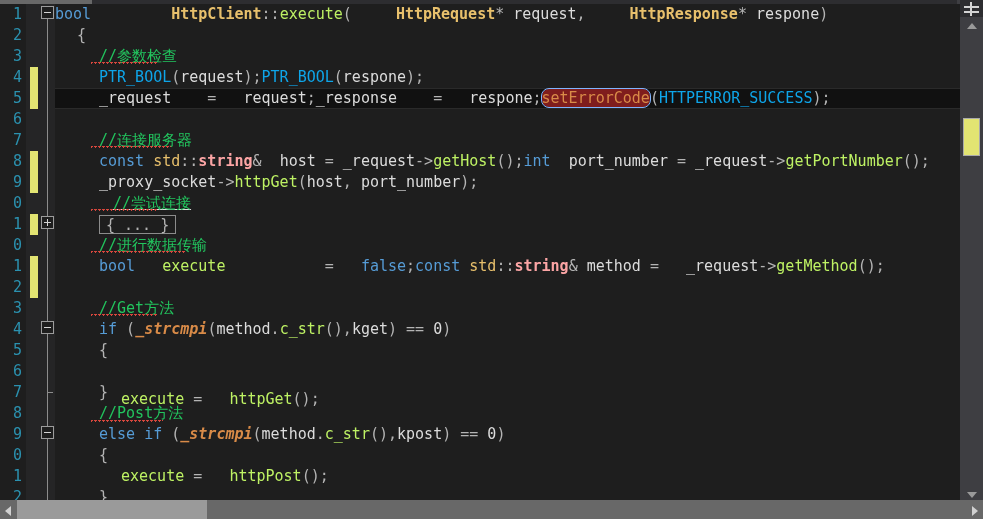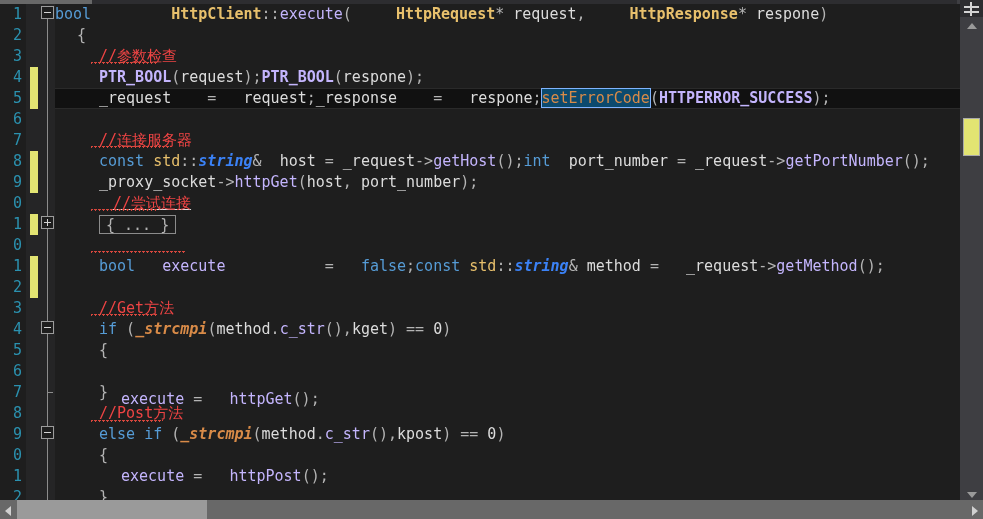--- a/index.html
+++ b/index.html
@@ -136,29 +136,29 @@
     background: #111111;
     border-top: 1px solid #2a2a2a;
     border-bottom: 1px solid #2a2a2a;
     box-sizing: border-box;
   }
 
   
   .kw      { color: #569cd6; }
   .type    { color: #e8c06c; margin-top: 8px; }
   .typeb   { color: #e8c06c; font-weight: bold; margin-left: 44px; }
-  .fn      { color: #c4b5fd; }
-  .macro   { color: #c4b5fd; font-weight: bold; }
-  .cmt     { color: #ef4444; margin-top: 28px; }
+  .fn      { color: #bef264; }
+  .macro   { color: #0ea5e9; }
+  .cmt     { color: #22c55e; margin-top: 28px; }
   .plain   { color: #dcdcdc; }
   .punct   { color: #b4b4b4; }
-  .ital    { color: #3b82f6; font-style: italic; font-weight: bold; }
+  .ital    { color: #fca5a5; font-weight: bold; }
   .fnital  { color: #d98b48; font-style: italic; font-weight: bold; }
   .op      { color: #b4b4b4; }
-  .sel     { background: #0c4a6e; color: #d98b48; outline: 1px solid #80b4ff; }
+  .sel     { background: #7f1d1d; color: #d98b48; outline: 1px solid #80b4ff; border-radius: 7px; }
 
   
   .squig {
     position: absolute;
     height: 4px;
     background-image:
       linear-gradient(135deg, #e04a3f 25%, transparent 25%),
       linear-gradient(225deg, #e04a3f 25%, transparent 25%);
     background-size: 4px 4px;
     background-repeat: repeat-x;
@@ -361,20 +361,21 @@
       <div class="line" style="top: 42px; left: 44px;"><span class="cmt">//参数检查</span></div>
       <div class="line" style="top: 63px; left: 44px;"><span class="macro">PTR_BOOL</span><span class="punct">(</span><span class="plain">request</span><span class="punct">);</span><span class="macro">PTR_BOOL</span><span class="punct">(</span><span class="plain">respone</span><span class="punct">);</span></div>
       <div class="curline-bg" style="top: 84px;"></div>
       <div class="line" style="top: 84px; left: 44px;"><span class="plain">_request</span><span class="op">    =   </span><span class="plain">request</span><span class="punct">;</span><span class="plain">_response</span><span class="op">    =   </span><span class="plain">respone</span><span class="punct">;</span><span class="sel">setErrorCode</span><span class="punct">(</span><span class="macro">HTTPERROR_SUCCESS</span><span class="punct">);</span></div>
       <div class="line" style="top: 105px; left: 44px;"></div>
       <div class="line" style="top: 126px; left: 44px; text-align: right;"><span class="cmt">//连接服务器</span></div>
       <div class="line" style="top: 147px; left: 44px;"><span class="kw">const</span><span class="plain"> </span><span class="type">std</span><span class="punct">::</span><span class="ital">string</span><span class="punct">&amp;</span><span class="plain">  </span><span class="plain">host</span><span class="op"> = </span><span class="plain">_request</span><span class="punct">-&gt;</span><span class="fn">getHost</span><span class="punct">();</span><span class="kw">int</span><span class="plain">  </span><span class="plain">port_number</span><span class="op"> = </span><span class="plain">_request</span><span class="punct">-&gt;</span><span class="fn">getPortNumber</span><span class="punct">();</span></div>
       <div class="line" style="top: 168px; left: 44px;"><span class="plain">_proxy_socket</span><span class="punct">-&gt;</span><span class="fn">httpGet</span><span class="punct">(</span><span class="plain">host</span><span class="punct">, </span><span class="plain">port_number</span><span class="punct">);</span></div>
       <div class="line" style="top: 189px; left: 58px; text-decoration: underline;"><span class="cmt">//尝试连接</span></div>
       <div class="collapsed" style="top: 211px; left: 44px;">{ ... }</div>
+      <div class="line" style="top: 231px; left: 44px;"><span class="cmt">//进行数据传输</span></div>
       <div class="line" style="top: 252px; left: 44px;"><span class="kw">bool</span><span class="plain">   </span><span class="fn">execute</span><span class="op">           =   </span><span class="kw">false</span><span class="punct">;</span><span class="kw">const</span><span class="plain"> </span><span class="type">std</span><span class="punct">::</span><span class="ital">string</span><span class="punct">&amp;</span><span class="plain"> </span><span class="plain">method</span><span class="op"> =   </span><span class="plain">_request</span><span class="punct">-&gt;</span><span class="fn">getMethod</span><span class="punct">();</span></div>
       <div class="line" style="top: 273px; left: 44px;"></div>
       <div class="line" style="top: 294px; left: 44px;"><span class="cmt">//Get方法</span></div>
       <div class="line" style="top: 315px; left: 44px;"><span class="kw">if</span><span class="punct"> (</span><span class="fnital">_strcmpi</span><span class="punct">(</span><span class="plain">method</span><span class="punct">.</span><span class="fn">c_str</span><span class="punct">(),</span><span class="plain">kget</span><span class="op">) == </span><span class="plain">0</span><span class="punct">)</span></div>
       <div class="line" style="top: 336px; left: 44px;"><span class="punct">{</span></div>
       <div class="line" style="top: 357px; left: 66px; margin-top: 28px;"><span class="fn">execute</span><span class="op"> =   </span><span class="fn">httpGet</span><span class="punct">();</span></div>
       <div class="line" style="top: 378px; left: 44px;"><span class="punct">}</span></div>
       <div class="line" style="top: 399px; left: 44px;"><span class="cmt">//Post方法</span></div>
       <div class="line" style="top: 420px; left: 44px;"><span class="kw">else</span><span class="plain"> </span><span class="kw">if</span><span class="punct"> (</span><span class="fnital">_strcmpi</span><span class="punct">(</span><span class="plain">method</span><span class="punct">.</span><span class="fn">c_str</span><span class="punct">(),</span><span class="plain">kpost</span><span class="op">) == </span><span class="plain">0</span><span class="punct">)</span></div>
       <div class="line" style="top: 441px; left: 44px;"><span class="punct">{</span></div>

